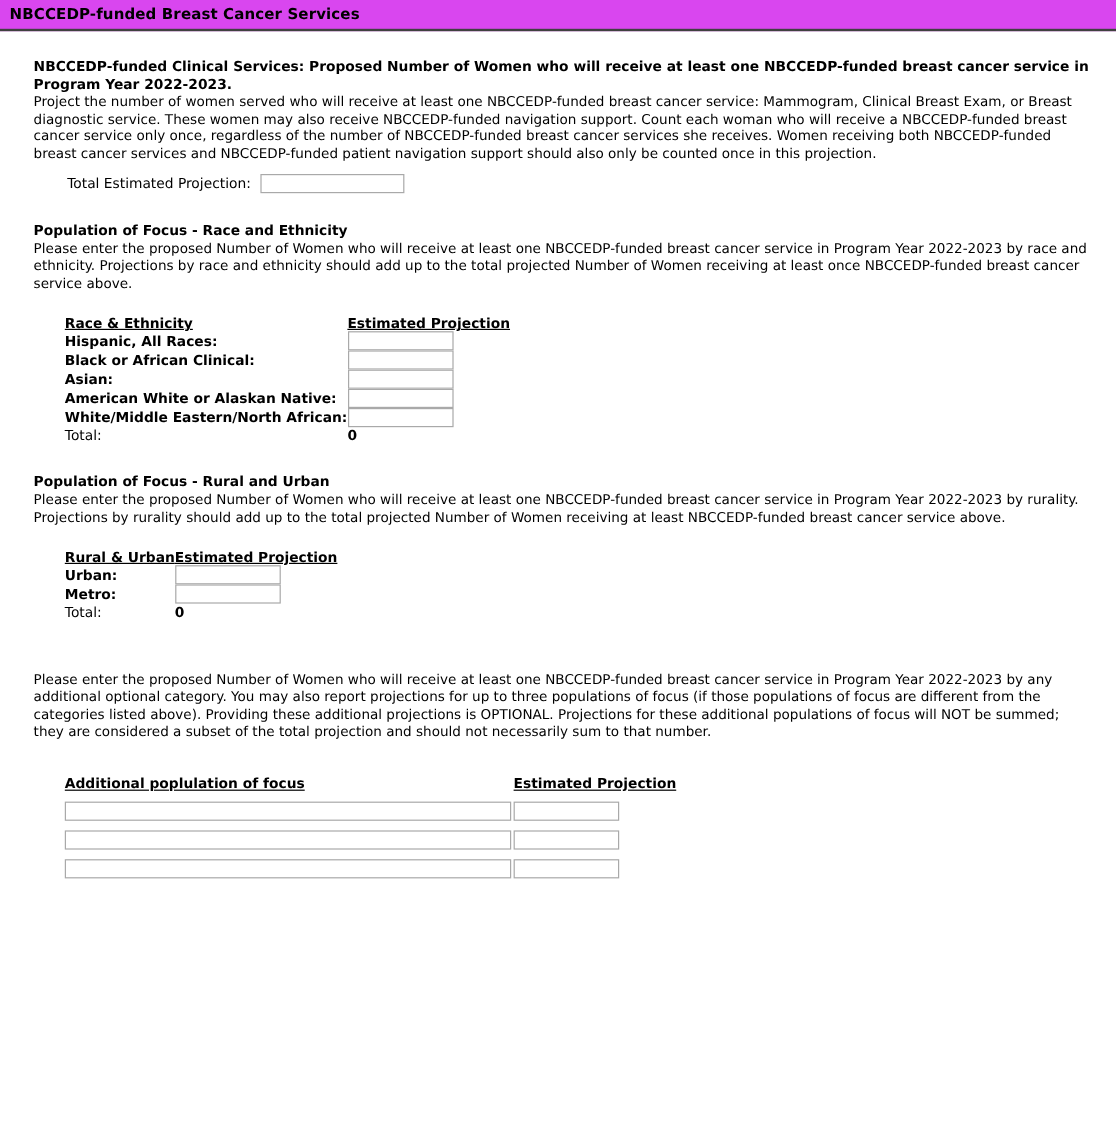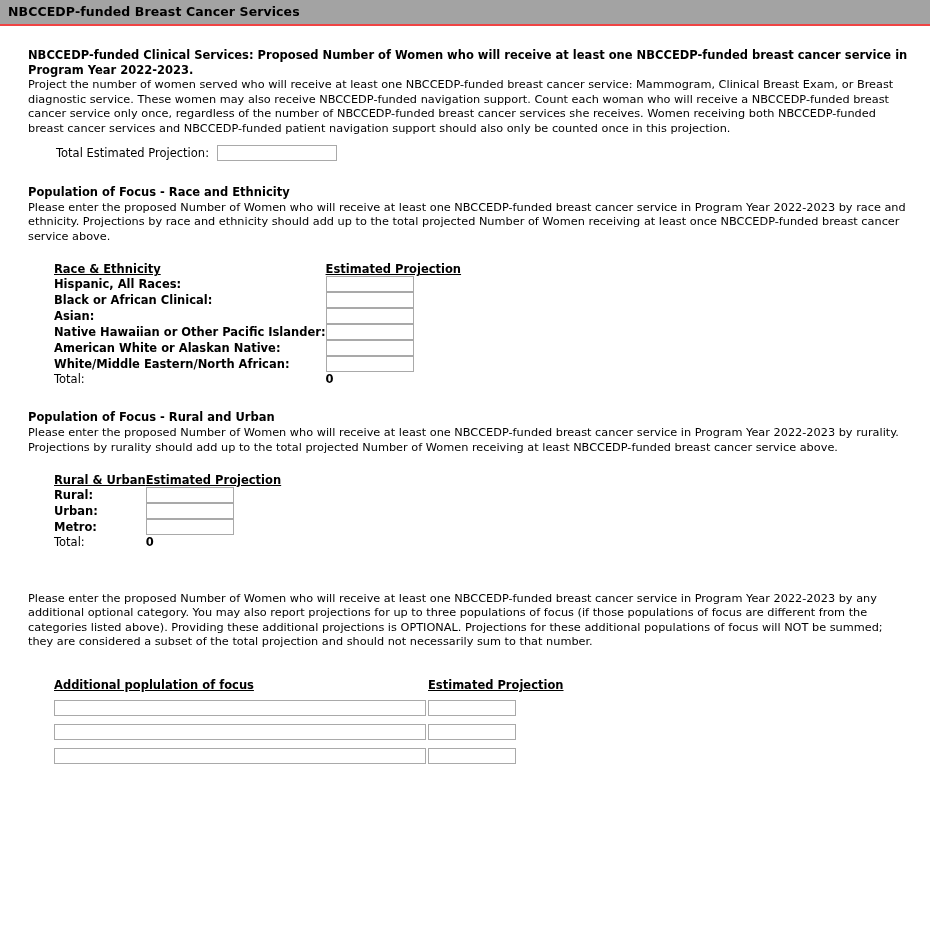--- a/index.html
+++ b/index.html
@@ -10,22 +10,22 @@
   body {
     width: 930px;
     min-height: 948px;
     font-family: "DejaVu Sans", "Liberation Sans", sans-serif;
     font-size: 11.5px;
     color: #000000;
     position: relative;
   }
   .page-header {
     padding: 4px 0 5px 8px;
-    border-bottom: 2px solid #ef4444;
-    background: #a3a3a3;
+    border-bottom: 2px solid #404040;
+    background: #d946ef;
   }
   .page-header-title {
     font-size: 12.5px;
     font-weight: bold;
     color: #000;
     letter-spacing: 0.1px;
   }
   .content {
     padding: 0 0 0 28px;
   }
@@ -175,26 +175,20 @@
           <input type="text" class="input-proj" value="" style="">
         </td>
       </tr>
       <tr>
         <td class="row-label">Asian:</td>
         <td class="row-input-cell">
           <input type="text" class="input-proj" value="" style="">
         </td>
       </tr>
       <tr>
-        <td class="row-label">Native Hawaiian or Other Pacific Islander:</td>
-        <td class="row-input-cell">
-          <input type="text" class="input-proj" value="" style="">
-        </td>
-      </tr>
-      <tr>
         <td class="row-label">American White or Alaskan Native:</td>
         <td class="row-input-cell">
           <input type="text" class="input-proj" value="" style="">
         </td>
       </tr>
       <tr>
         <td class="row-label">White/Middle Eastern/North African:</td>
         <td class="row-input-cell">
           <input type="text" class="input-proj" value="" style="">
         </td>
@@ -216,26 +210,20 @@
 
     <div class="spacer-18"></div>
 
     <table class="grid rural-table">
       <tbody>
           <tr>
         <td class="col-head">Rural &amp; Urban</td>
         <td class="col-head">Estimated Projection</td>
       </tr>
       <tr>
-        <td class="row-label">Rural:</td>
-        <td class="row-input-cell">
-          <input type="text" class="input-proj-small" value="" style="">
-        </td>
-      </tr>
-      <tr>
         <td class="row-label">Urban:</td>
         <td class="row-input-cell">
           <input type="text" class="input-proj-small" value="" style="">
         </td>
       </tr>
       <tr>
         <td class="row-label">Metro:</td>
         <td class="row-input-cell">
           <input type="text" class="input-proj-small" value="" style="">
         </td>

